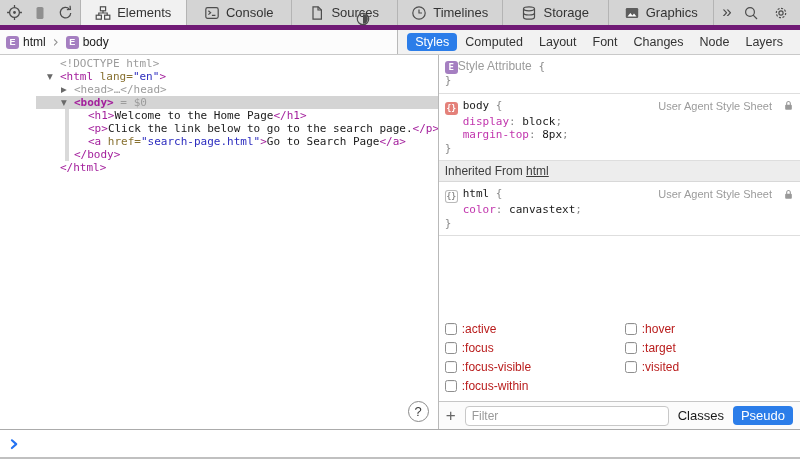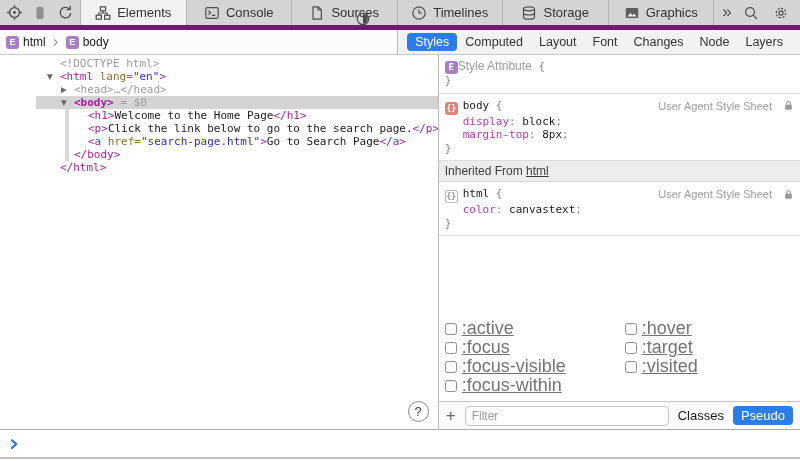--- a/index.html
+++ b/index.html
@@ -74,21 +74,21 @@
                font:bold 8px/13px "DejaVu Sans Mono",monospace; text-align:center;
                margin-right:5px; vertical-align:-2px; }
   .rule-icon.pink { background:#e4817a; color:#fff; }
   .rule-icon.gray { background:#fff; color:#8f8f8f; box-shadow:inset 0 0 0 1px #b9b9b9; }
   #style-attr-title { color:#9b9b9b; font-family:"Liberation Sans",sans-serif; font-size:12px; }
   .inherited { background:#ededed; border-bottom:1px solid #d8d8d8; padding:3px 6px;
                font-size:12px; color:#3c3c3c; flex:none; }
   .inherited u { text-decoration:underline; }
   #spacer { flex:1; }
   #pseudo { flex:none; padding:4px 6px 6px; display:grid;
-            grid-template-columns:180px 1fr; grid-auto-rows:19px; font-size:18px; color:#737373;text-decoration:underline; }
+            grid-template-columns:180px 1fr; grid-auto-rows:19px; font-size:12px; color:#b91c1c; }
   .pbox { display:flex; align-items:center; }
   .cb { width:12px; height:12px; border:1px solid #8f8f8f; border-radius:2.5px; background:#fff;
         margin-right:5px; flex:none; box-shadow:inset 0 1px 1px rgba(0,0,0,.06); }
   #filter-bar { flex:none; height:28px; border-top:1px solid #c6c6c6; background:#fbfbfb;
                 display:flex; align-items:center; padding:0 7px; gap:9px; }
   #add-btn { font-size:17px; color:#666; line-height:1; }
   #filter-input { width:204px; height:20px; border:1px solid #c8c8c8; border-radius:4px;
                   padding:0 6px; font-size:12px; color:#333; background:#fff; outline:none; }
   #filter-input::placeholder { color:#9a9a9a; }
   #classes-btn { margin-left:auto; font-size:13px; color:#1a1a1a; }

